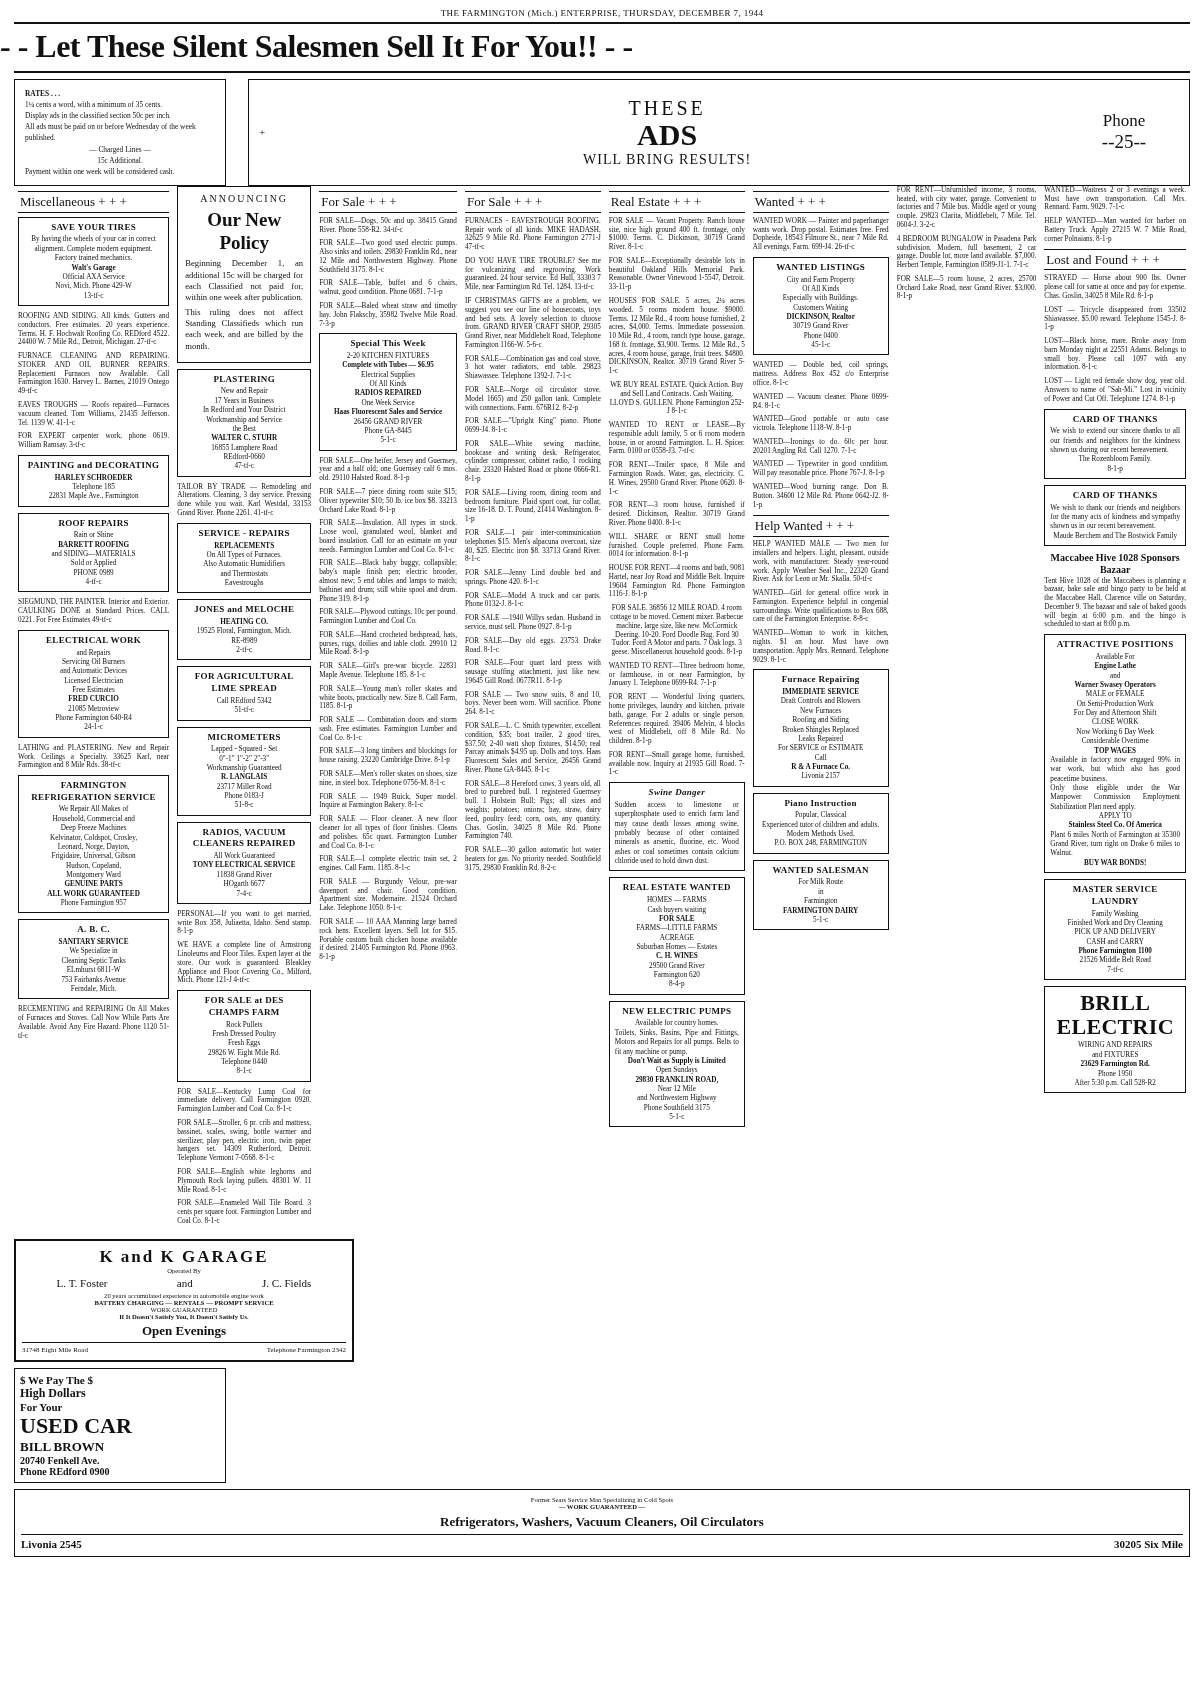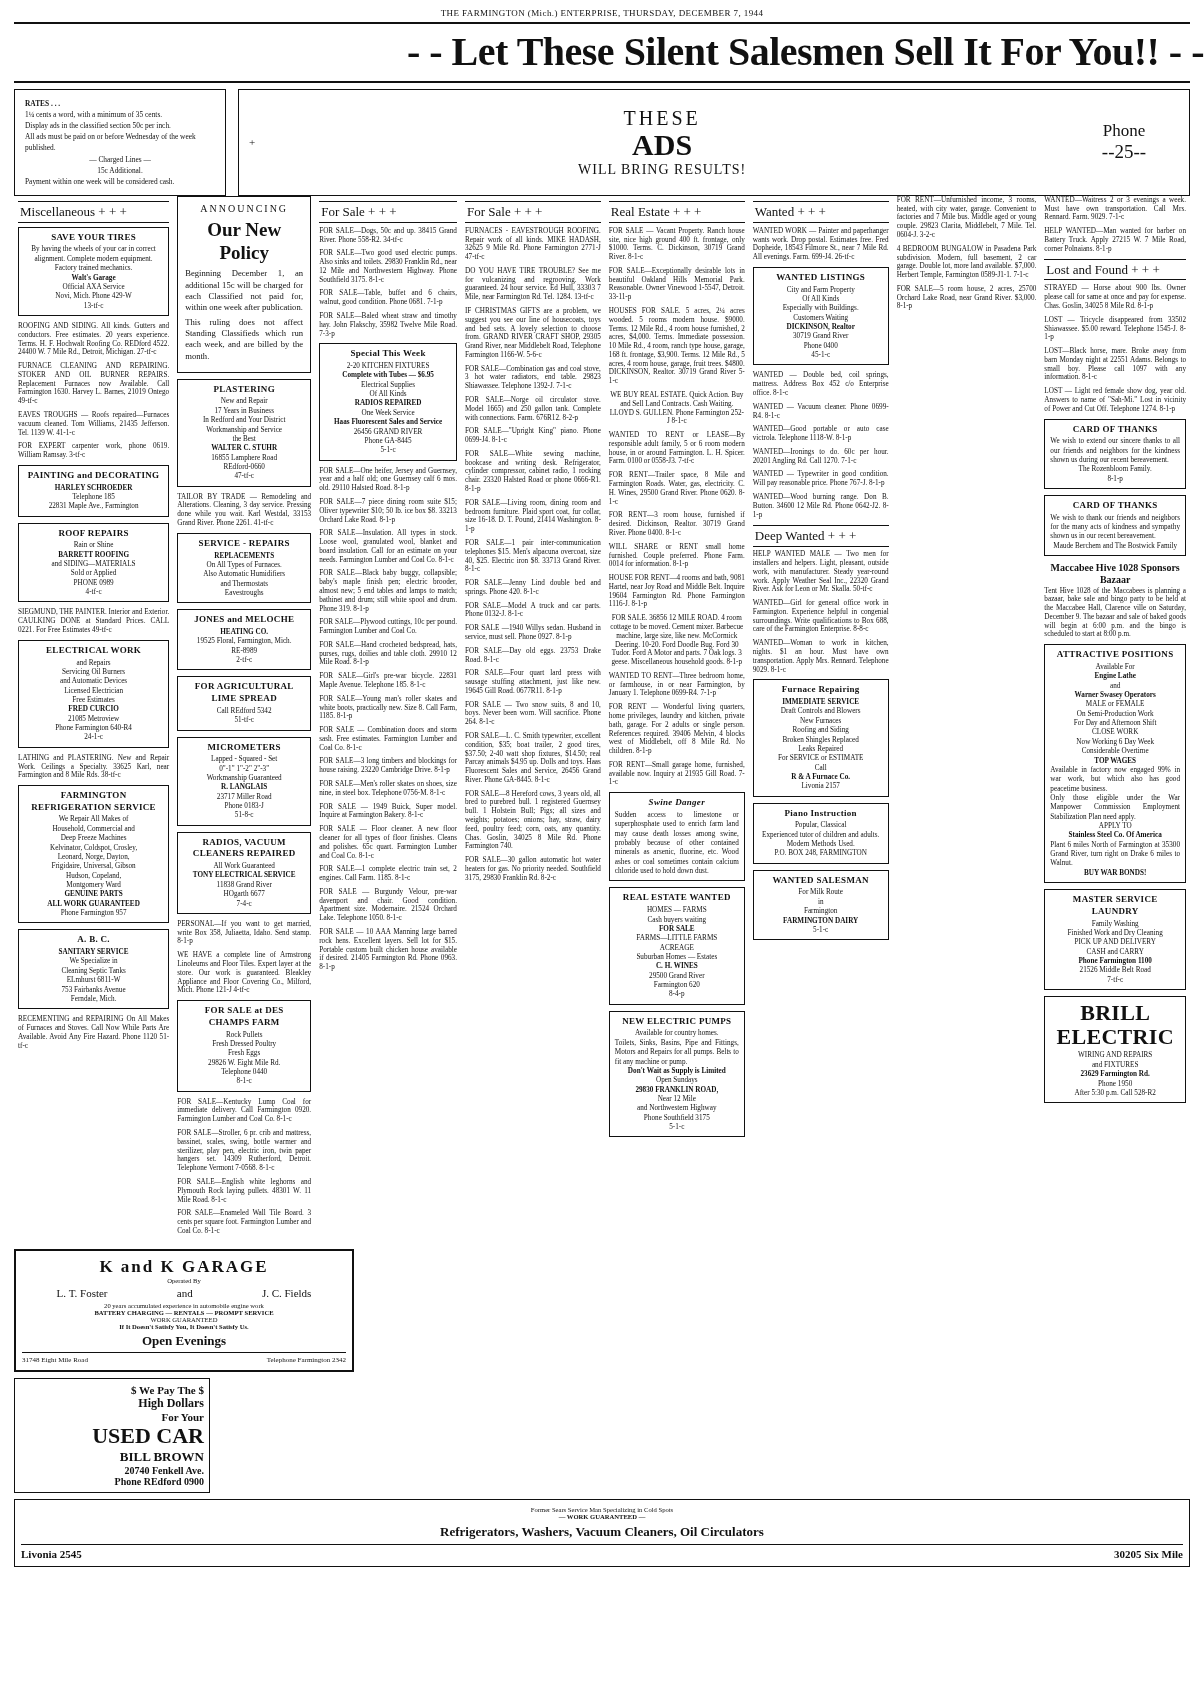--- a/index.html
+++ b/index.html
@@ -1,53 +1,53 @@
 <!DOCTYPE html>
 <html><head>
 <meta charset="utf-8">
 <style>
   html,body{margin:0;padding:0;background:#fff;}
   body{width:1204px;height:1692px;font-family:"Liberation Serif",serif;color:#111;}
   .page{width:1204px;height:1692px;position:relative;padding:0;box-sizing:border-box;}
   .masthead{text-align:center;font-family:"Liberation Serif",serif;font-size:9px;letter-spacing:.4px;padding:8px 4px 2px;}
   .rule{border-top:2px solid #111;margin:2px 14px 0;}
-  .bigtitle{font-family:"Liberation Serif",serif;font-weight:bold;font-size:40px;text-align:right;letter-spacing:-.5px;padding:4px 0 6px;white-space:nowrap;}
+  .bigtitle{font-family:"Liberation Serif",serif;font-weight:bold;font-size:32px;text-align:left;letter-spacing:-.5px;padding:4px 0 6px;white-space:nowrap;}
   .rule2{border-top:2px solid #111;margin:0 14px 6px;}
   .cols{display:flex;padding:0 14px 8px;gap:0;}
   .col{box-sizing:border-box;padding:0 4px;font-size:7.2px;line-height:1.22;text-align:justify;}
   .c1{width:166px;}.c2{width:148px;}.c3{width:152px;}.c4{width:150px;}
   .c5{width:150px;}.c6{width:150px;}.c7{width:154px;}.c8{width:156px;}
   .hdr{font-family:"Liberation Serif",serif;font-size:13px;font-weight:normal;border-top:1px solid #111;border-bottom:1px solid #111;padding:2px 2px;margin:5px 0 4px;}
   .hdr2{font-size:13px;margin:6px 0 3px;border-top:1px solid #111;border-bottom:1px solid #111;padding:2px;}
   .ad{margin-bottom:5px;text-align:justify;}
   .box{border:1px solid #111;padding:4px 5px;margin-bottom:6px;text-align:center;line-height:1.3;}
   .box .t{font-weight:bold;font-size:9px;letter-spacing:.3px;margin-bottom:2px;}
   .box .s{font-size:7.2px;}
   .center{text-align:center;}
   .bold{font-weight:bold;}
   .sm{font-size:6.6px;}
   .lg{font-size:10px;}
-  .top-row{display:flex;padding:0 14px;gap:6px;}
+  .top-row{display:flex;padding:0 14px;gap:16px;}
   .ratesbox{width:212px;border:1px solid #111;padding:8px 10px;font-size:7.4px;line-height:1.5;box-sizing:border-box;margin-right:6px;}
   .classbox{flex:1;border:1px solid #111;padding:6px 10px;box-sizing:border-box;display:flex;align-items:center;justify-content:space-between;}
   .classbox .mid{text-align:center;flex:1;}
   .classbox .these{font-size:20px;letter-spacing:3px;}
   .classbox .cls{font-size:40px;font-weight:bold;line-height:.95;letter-spacing:0px;}
   .classbox .ads{font-size:30px;font-weight:bold;line-height:1;}
   .classbox .will{font-size:14px;letter-spacing:1px;margin-top:2px;}
   .classbox .phone{font-size:17px;text-align:center;width:110px;}
   .classbox .phone .num{font-size:19px;}
   .plus{font-size:11px;}
   .announce{border:1px solid #111;padding:6px 7px;margin-bottom:6px;}
   .announce .a1{text-align:center;font-size:10px;letter-spacing:2px;margin-bottom:3px;}
   .announce .a2{text-align:center;font-weight:bold;font-size:19px;margin-bottom:4px;font-family:"Liberation Serif",serif;}
   .announce p{margin:0 0 4px;font-size:8.6px;line-height:1.3;text-align:justify;}
   .wide-bottom{display:flex;padding:0 14px;gap:6px;flex-direction:column;}
   .kbox{width:340px;border:2px solid #111;padding:6px;text-align:center;box-sizing:border-box;}
-  .usedcar{width:196px;border:1px solid #111;padding:5px;text-align:right;box-sizing:border-box;}
+  .usedcar{width:212px;border:1px solid #111;padding:5px;text-align:left;box-sizing:border-box;}
   .bassett{flex:1;border:1px solid #111;padding:6px;text-align:center;box-sizing:border-box;}
   .hr-thin{border-top:1px solid #111;margin:3px 0;}
   .italic{font-style:italic;}
 </style>
 </head>
 <body>
 
 <div class="page">
 
   <div class="masthead">THE FARMINGTON (Mich.) ENTERPRISE, THURSDAY, DECEMBER 7, 1944</div>
@@ -372,21 +372,21 @@
       </div>
 
 
       <div class="ad">WANTED — Double bed, coil springs, mattress. Address Box 452 c/o Enterprise office.   8-1-c</div>
       <div class="ad">WANTED — Vacuum cleaner. Phone 0699-R4.   8-1-c</div>
       <div class="ad">WANTED—Good portable or auto case victrola. Telephone 1118-W.   8-1-p</div>
       <div class="ad">WANTED—Ironings to do. 60c per hour. 20201 Angling Rd. Call 1270.   7-1-c</div>
       <div class="ad">WANTED — Typewriter in good condition. Will pay reasonable price. Phone 767-J.   8-1-p</div>
       <div class="ad">WANTED—Wood burning range. Don B. Button. 34600 12 Mile Rd. Phone 0642-J2.   8-1-p</div>
 
-      <div class="hdr2">Deep Wanted + + +</div>
+      <div class="hdr2">Help Wanted + + +</div>
       <div class="ad">HELP WANTED MALE — Two men for installers and helpers. Light, pleasant, outside work, with manufacturer. Steady year-round work. Apply Weather Seal Inc., 22320 Grand River. Ask for Leon or Mr. Skalla.   50-tf-c</div>
       <div class="ad">WANTED—Girl for general office work in Farmington. Experience helpful in congenial surroundings. Write qualifications to Box 688, care of the Farmington Enterprise.   8-8-c</div>
       <div class="ad">WANTED—Woman to work in kitchen, nights. $1 an hour. Must have own transportation. Apply Mrs. Rennard. Telephone 9029.   8-1-c</div>
 
       <div class="box">
         <div class="t">Furnace Repairing</div>
         <div class="s bold">IMMEDIATE SERVICE</div>
         <div class="s">Draft Controls and Blowers</div>
         <div class="s">New Furnaces</div>
         <div class="s">Roofing and Siding</div>

